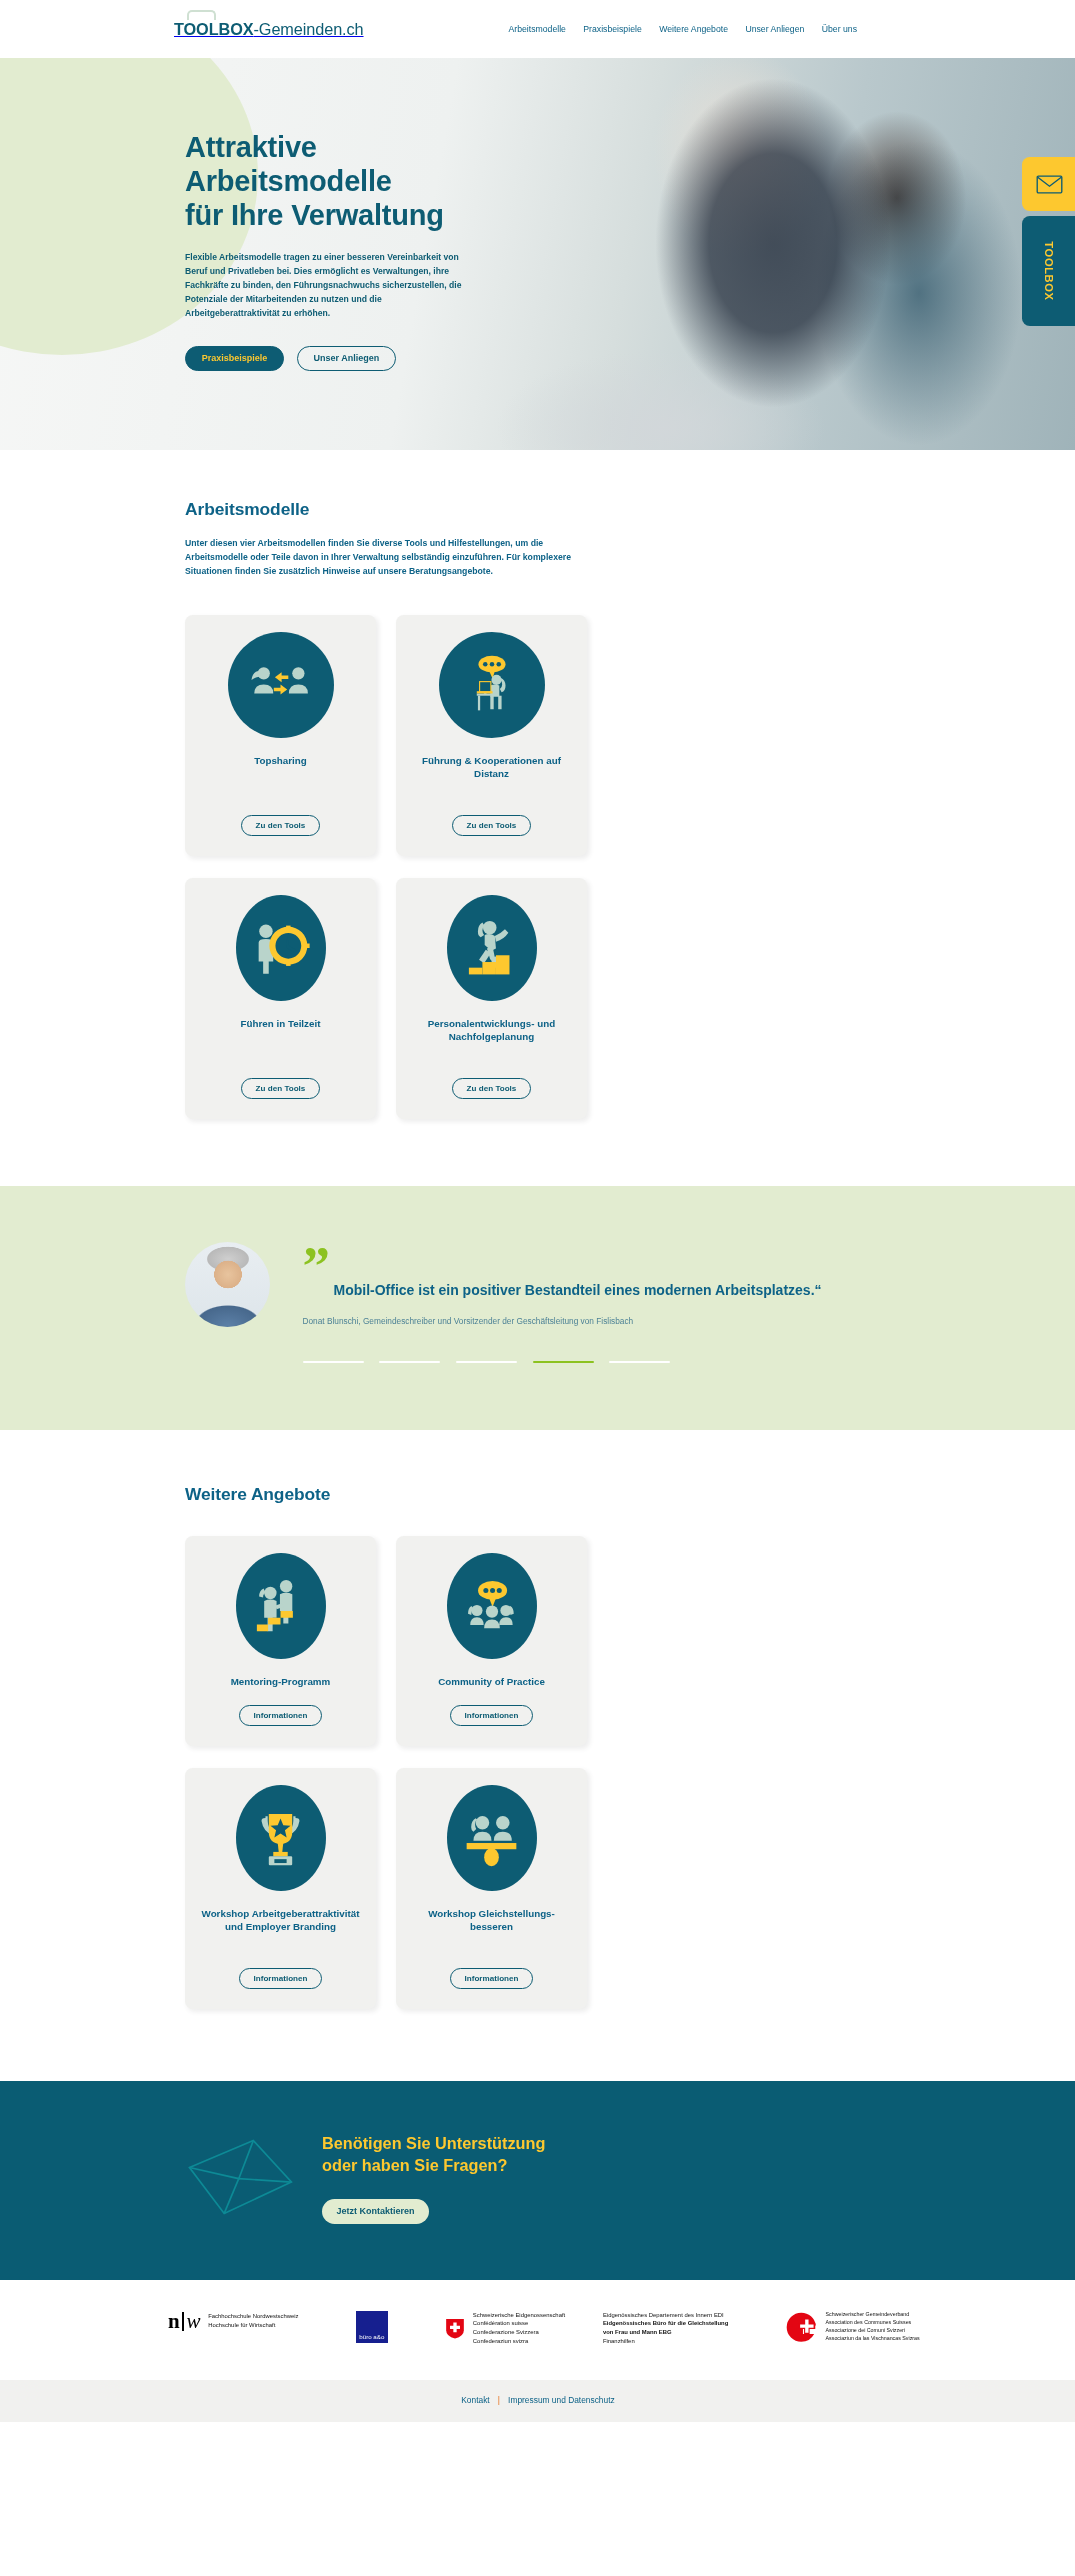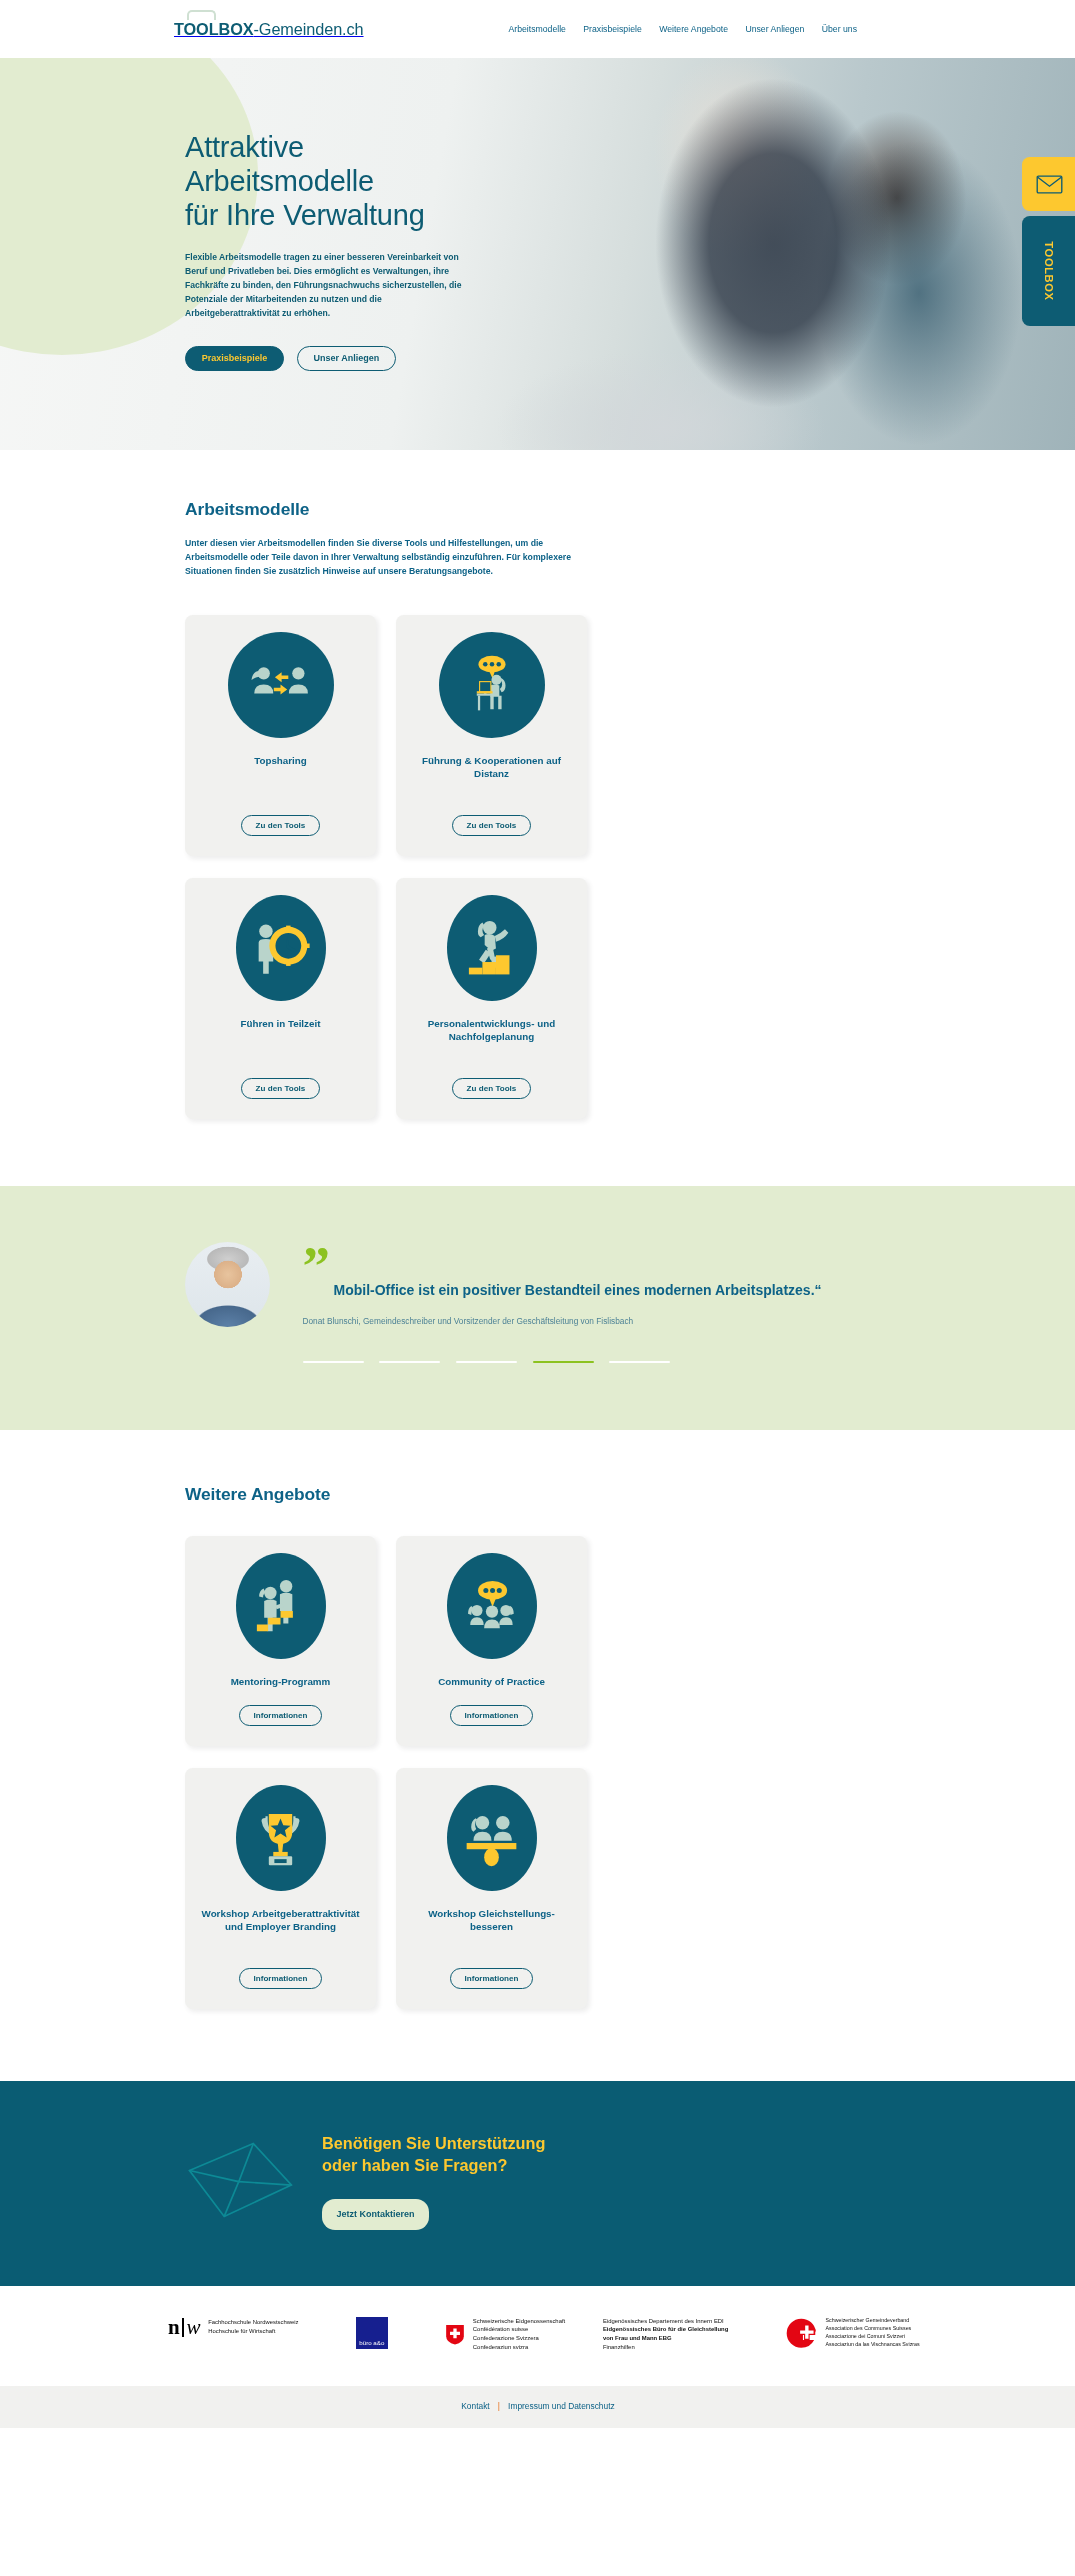--- a/index.html
+++ b/index.html
@@ -44,21 +44,21 @@
       radial-gradient(ellipse 235px 112px at 661px 370px, rgba(210,215,218,.95) 0%, rgba(210,215,218,0) 70%),
       linear-gradient(100deg,#f6f7f6 0%,#eef1f0 40%,#d6dedd 58%,#b9c8cc 76%,#9fb3b9 100%);
   }
   .hero-blob {
     position:absolute; left:-134px; top:-62px;
     width:392px; height:359px; border-radius:50%;
     background:#e2ecd0;
   }
   .hero-inner { position:relative; z-index:5; padding-left:185px; padding-top:72px; }
   .hero h1 {
-    font-size:29px; line-height:1.18; font-weight:400; color:#0d5c73;
+    font-size:29px; line-height:1.18; font-weight:700; color:#0d5c73;
     letter-spacing:-0.2px;
   }
   .hero p {
     margin-top:18.5px; font-size:8.6px; line-height:1.62;
     font-weight:700; color:#0d5c73; max-width:291px;
   }
   .hero-btns { margin-top:25px; display:flex; gap:13px; }
   .btn {
     display:inline-flex; align-items:center; justify-content:center;
     height:25px; padding:0 15.7px; border-radius:13px;
@@ -150,21 +150,21 @@
   
   .cta {
     background:#0a5c73; padding:52px 185px 56px;
     display:flex; align-items:center; gap:25px;
   }
   .cta-right h3 {
     font-size:16.3px; line-height:1.32; font-weight:700; color:#fdc82f;
   }
   .btn-cream {
     margin-top:22.4px; display:inline-flex; align-items:center; justify-content:center;
-    height:31px; padding:0 14.6px; border-radius:13px;
+    height:25px; padding:0 14.6px; border-radius:13px;
     background:#e2ecd0; color:#0d5c73; font-size:9px; font-weight:700;
     text-decoration:none; cursor:pointer;
   }
   
   .footer-logos {
     background:#fff; padding:31px 168px 34px;
     display:flex; align-items:flex-start; gap:31px;
   }
   .fl { display:flex; align-items:center; gap:7.8px; }
   .fhnw-mark { font-family:"Liberation Serif", serif; font-size:21px; color:#000; display:flex; align-items:center; gap:2.8px; line-height:1; }

